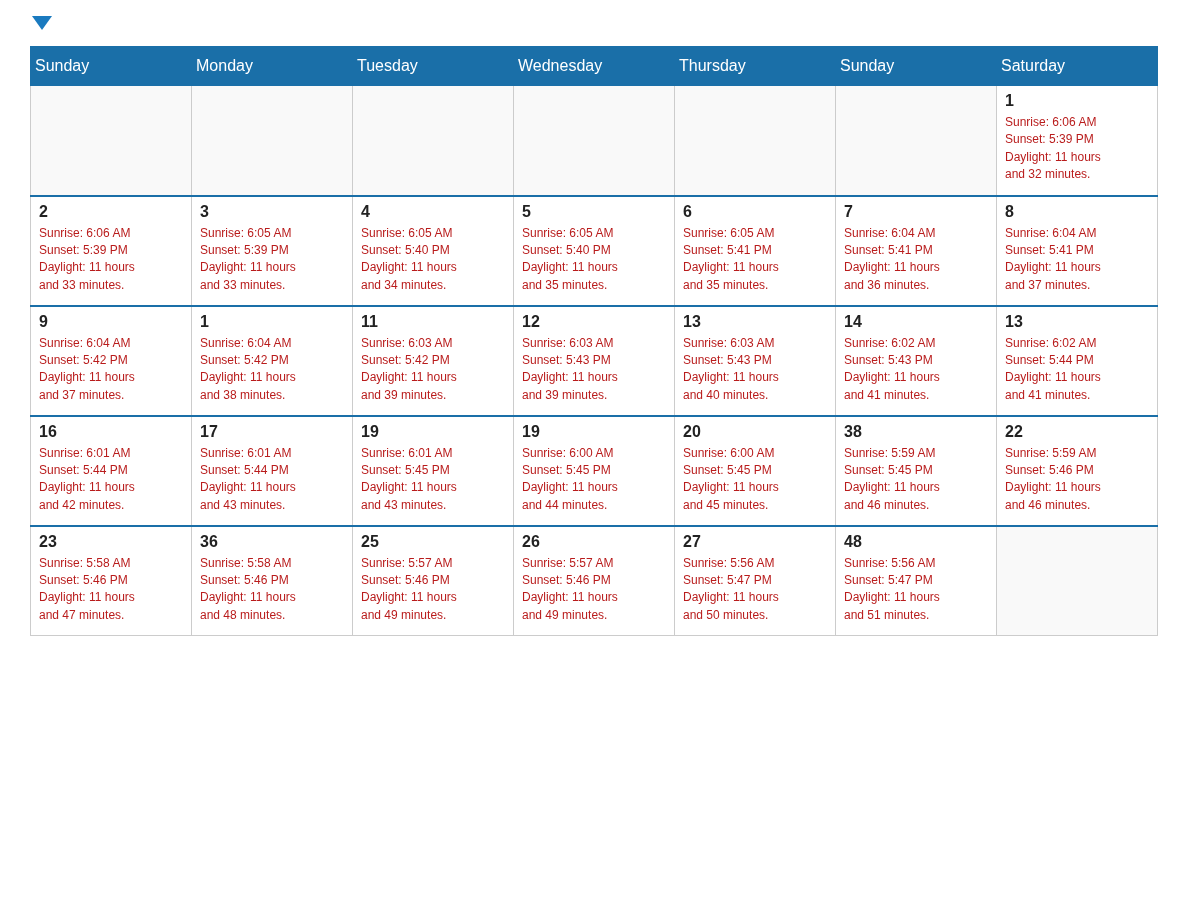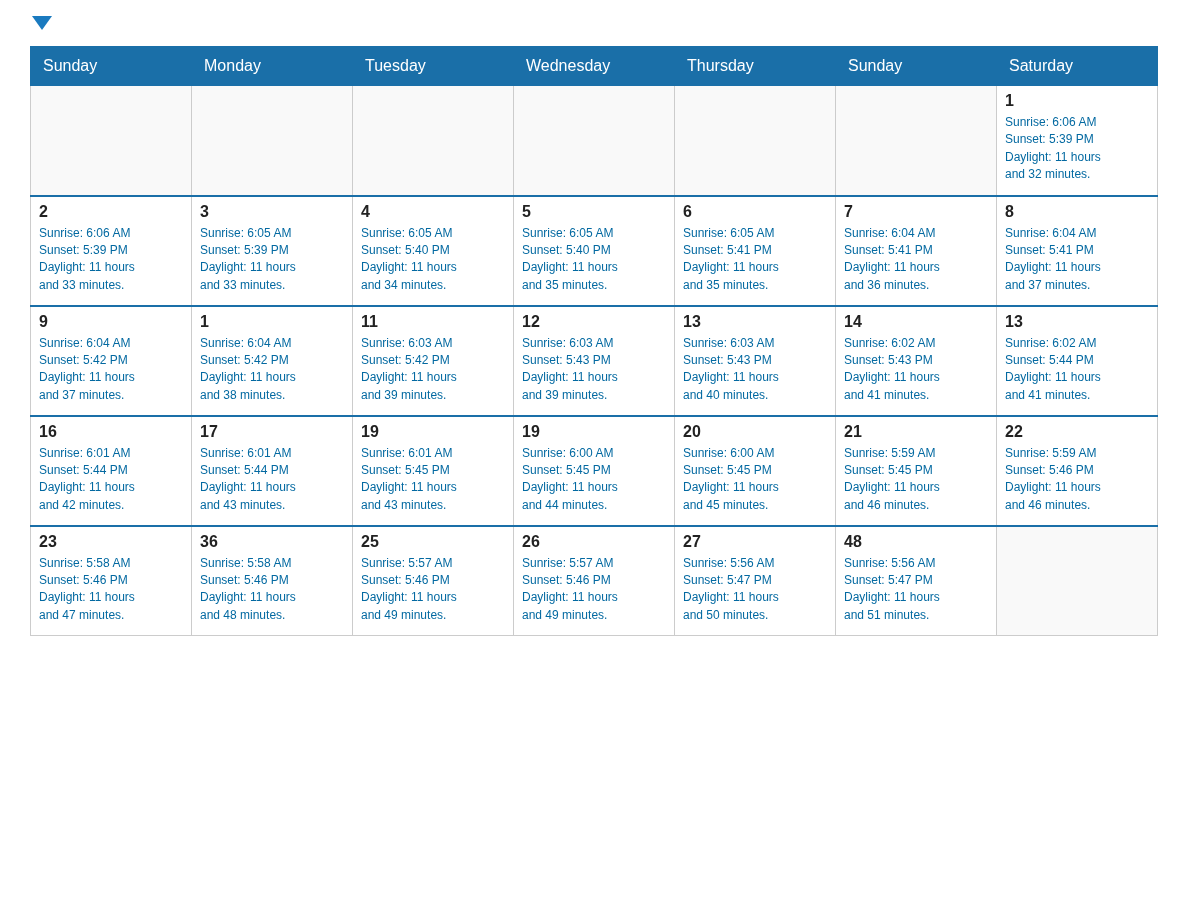--- a/index.html
+++ b/index.html
@@ -54,21 +54,21 @@
       margin-top: 4px;
     }
     .calendar {
       width: 100%;
       border-collapse: collapse;
       margin-top: 10px;
     }
     .calendar th {
       background-color: #1a6fa8;
       color: #fff;
-      padding: 10px 12px;
+      padding: 10px 4px;
       text-align: left;
       font-size: 16px;
       font-weight: normal;
       border: 1px solid #1a6fa8;
     }
     .calendar td {
       border: 1px solid #ccc;
       vertical-align: top;
       padding: 6px 8px;
       width: calc(100% / 7);
@@ -77,21 +77,21 @@
     }
     .day-number {
       font-size: 16px;
       font-weight: bold;
       color: #222;
       display: block;
       margin-bottom: 4px;
     }
     .day-info {
       font-size: 12px;
-      color: #0369a1;
+      color: #b91c1c;
       line-height: 1.45;
     }
     .empty-cell {
       background: #f9f9f9;
     }
     .row-separator td {
       border-top: 2px solid #1a6fa8;
     }
   </style>
 </head>
@@ -273,21 +273,21 @@
 and 44 minutes.</div>
         </td>
         <td>
           <span class="day-number">20</span>
           <div class="day-info" style="white-space: pre-line;">Sunrise: 6:00 AM
 Sunset: 5:45 PM
 Daylight: 11 hours
 and 45 minutes.</div>
         </td>
         <td>
-          <span class="day-number">21</span>
+          <span class="day-number">38</span>
           <div class="day-info" style="white-space: pre-line;">Sunrise: 5:59 AM
 Sunset: 5:45 PM
 Daylight: 11 hours
 and 46 minutes.</div>
         </td>
         <td>
           <span class="day-number">22</span>
           <div class="day-info" style="white-space: pre-line;">Sunrise: 5:59 AM
 Sunset: 5:46 PM
 Daylight: 11 hours

